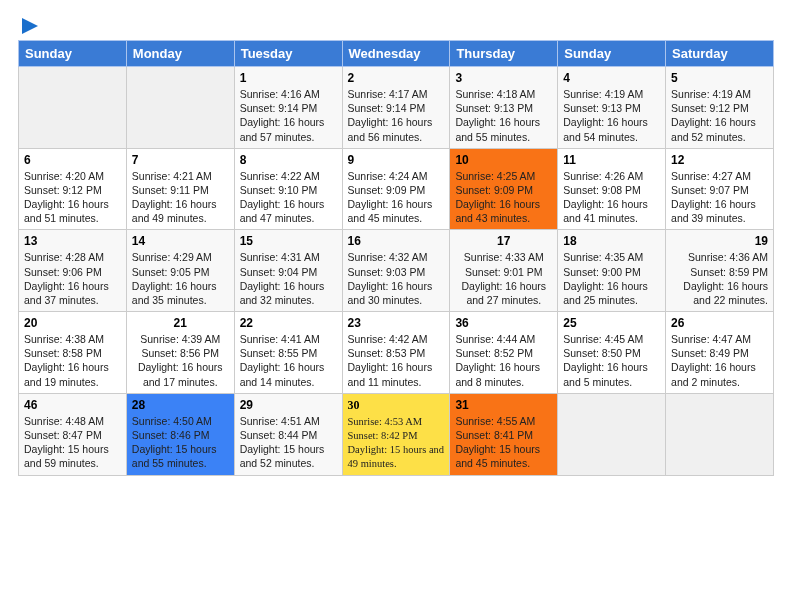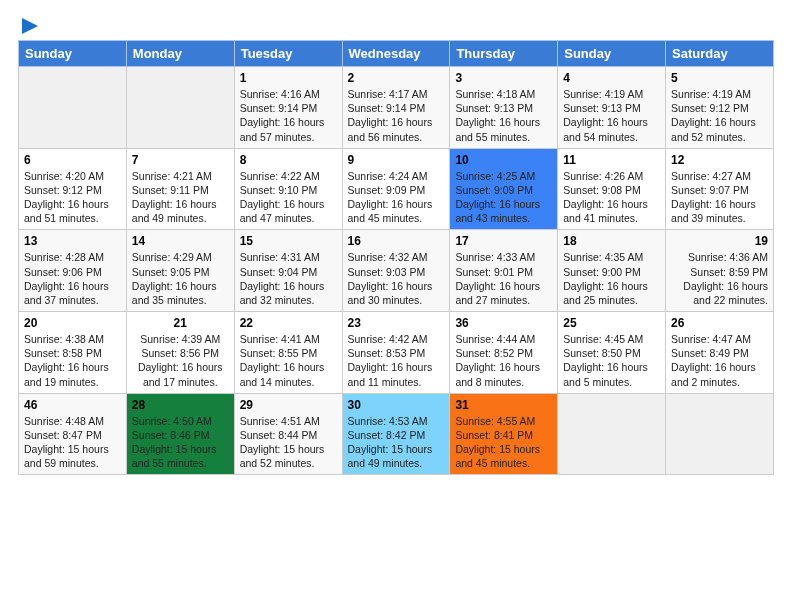--- a/index.html
+++ b/index.html
@@ -168,21 +168,21 @@
             <div class="day-info">Sunrise: 4:21 AM<br>Sunset: 9:11 PM<br>Daylight: 16 hours and 49 minutes.</div>
           </td>
           <td style="background: rgb(255, 255, 255);">
             <span class="day-num">8</span>
             <div class="day-info">Sunrise: 4:22 AM<br>Sunset: 9:10 PM<br>Daylight: 16 hours and 47 minutes.</div>
           </td>
           <td style="background: rgb(255, 255, 255);">
             <span class="day-num">9</span>
             <div class="day-info">Sunrise: 4:24 AM<br>Sunset: 9:09 PM<br>Daylight: 16 hours and 45 minutes.</div>
           </td>
-          <td style="background: #3b82f6;">
+          <td style="background: #f97316;">
             <span class="day-num">10</span>
             <div class="day-info">Sunrise: 4:25 AM<br>Sunset: 9:09 PM<br>Daylight: 16 hours and 43 minutes.</div>
           </td>
           <td style="background: rgb(255, 255, 255);">
             <span class="day-num">11</span>
             <div class="day-info">Sunrise: 4:26 AM<br>Sunset: 9:08 PM<br>Daylight: 16 hours and 41 minutes.</div>
           </td>
           <td style="background: rgb(255, 255, 255);">
             <span class="day-num">12</span>
             <div class="day-info">Sunrise: 4:27 AM<br>Sunset: 9:07 PM<br>Daylight: 16 hours and 39 minutes.</div>
@@ -198,21 +198,21 @@
             <div class="day-info">Sunrise: 4:29 AM<br>Sunset: 9:05 PM<br>Daylight: 16 hours and 35 minutes.</div>
           </td>
           <td style="background: rgb(248, 248, 248);">
             <span class="day-num">15</span>
             <div class="day-info">Sunrise: 4:31 AM<br>Sunset: 9:04 PM<br>Daylight: 16 hours and 32 minutes.</div>
           </td>
           <td style="background: rgb(248, 248, 248);">
             <span class="day-num">16</span>
             <div class="day-info">Sunrise: 4:32 AM<br>Sunset: 9:03 PM<br>Daylight: 16 hours and 30 minutes.</div>
           </td>
-          <td style="background: rgb(248, 248, 248);">
+          <td style="background: rgb(248, 248, 248); text-align: center;">
             <span class="day-num">17</span>
             <div class="day-info">Sunrise: 4:33 AM<br>Sunset: 9:01 PM<br>Daylight: 16 hours and 27 minutes.</div>
           </td>
           <td style="background: rgb(248, 248, 248);">
             <span class="day-num">18</span>
             <div class="day-info">Sunrise: 4:35 AM<br>Sunset: 9:00 PM<br>Daylight: 16 hours and 25 minutes.</div>
           </td>
           <td style="background: rgb(248, 248, 248); text-align: right;">
             <span class="day-num">19</span>
             <div class="day-info">Sunrise: 4:36 AM<br>Sunset: 8:59 PM<br>Daylight: 16 hours and 22 minutes.</div>
@@ -246,29 +246,29 @@
           <td style="background: rgb(255, 255, 255);">
             <span class="day-num">26</span>
             <div class="day-info">Sunrise: 4:47 AM<br>Sunset: 8:49 PM<br>Daylight: 16 hours and 2 minutes.</div>
           </td>
         </tr>
         <tr class="row-alt">
           <td style="background: rgb(248, 248, 248);">
             <span class="day-num">46</span>
             <div class="day-info">Sunrise: 4:48 AM<br>Sunset: 8:47 PM<br>Daylight: 15 hours and 59 minutes.</div>
           </td>
-          <td style="background: #15803d;">
+          <td style="background: #3b82f6;">
             <span class="day-num">28</span>
             <div class="day-info">Sunrise: 4:50 AM<br>Sunset: 8:46 PM<br>Daylight: 15 hours and 55 minutes.</div>
           </td>
           <td style="background: rgb(248, 248, 248);">
             <span class="day-num">29</span>
             <div class="day-info">Sunrise: 4:51 AM<br>Sunset: 8:44 PM<br>Daylight: 15 hours and 52 minutes.</div>
           </td>
-          <td style="background: #7dd3fc;">
+          <td style="background: #fde047; font-family: Liberation Serif, serif;">
             <span class="day-num">30</span>
             <div class="day-info">Sunrise: 4:53 AM<br>Sunset: 8:42 PM<br>Daylight: 15 hours and 49 minutes.</div>
           </td>
           <td style="background: #f97316;">
             <span class="day-num">31</span>
             <div class="day-info">Sunrise: 4:55 AM<br>Sunset: 8:41 PM<br>Daylight: 15 hours and 45 minutes.</div>
           </td>
           <td class="empty-cell" style="background: rgb(240, 240, 240);"></td>
           <td class="empty-cell" style="background: rgb(240, 240, 240);"></td>
         </tr>

